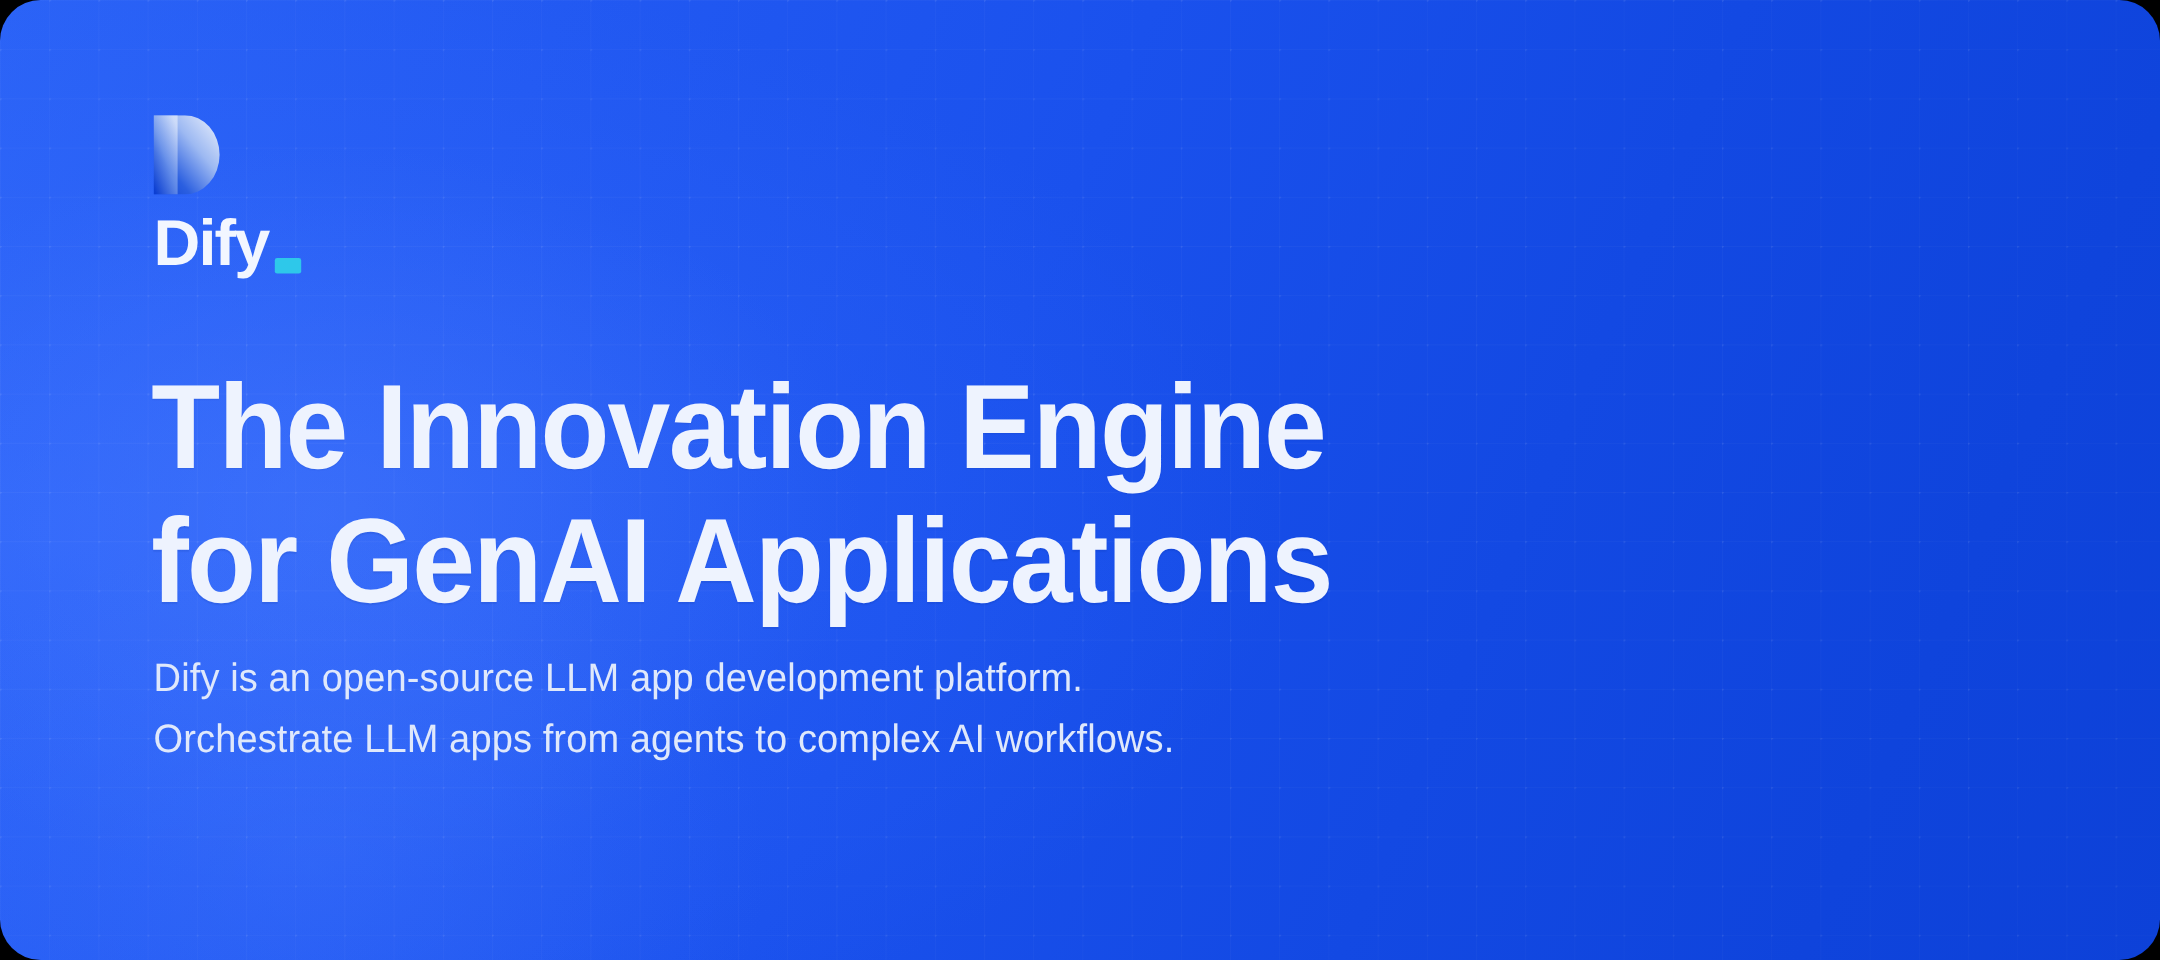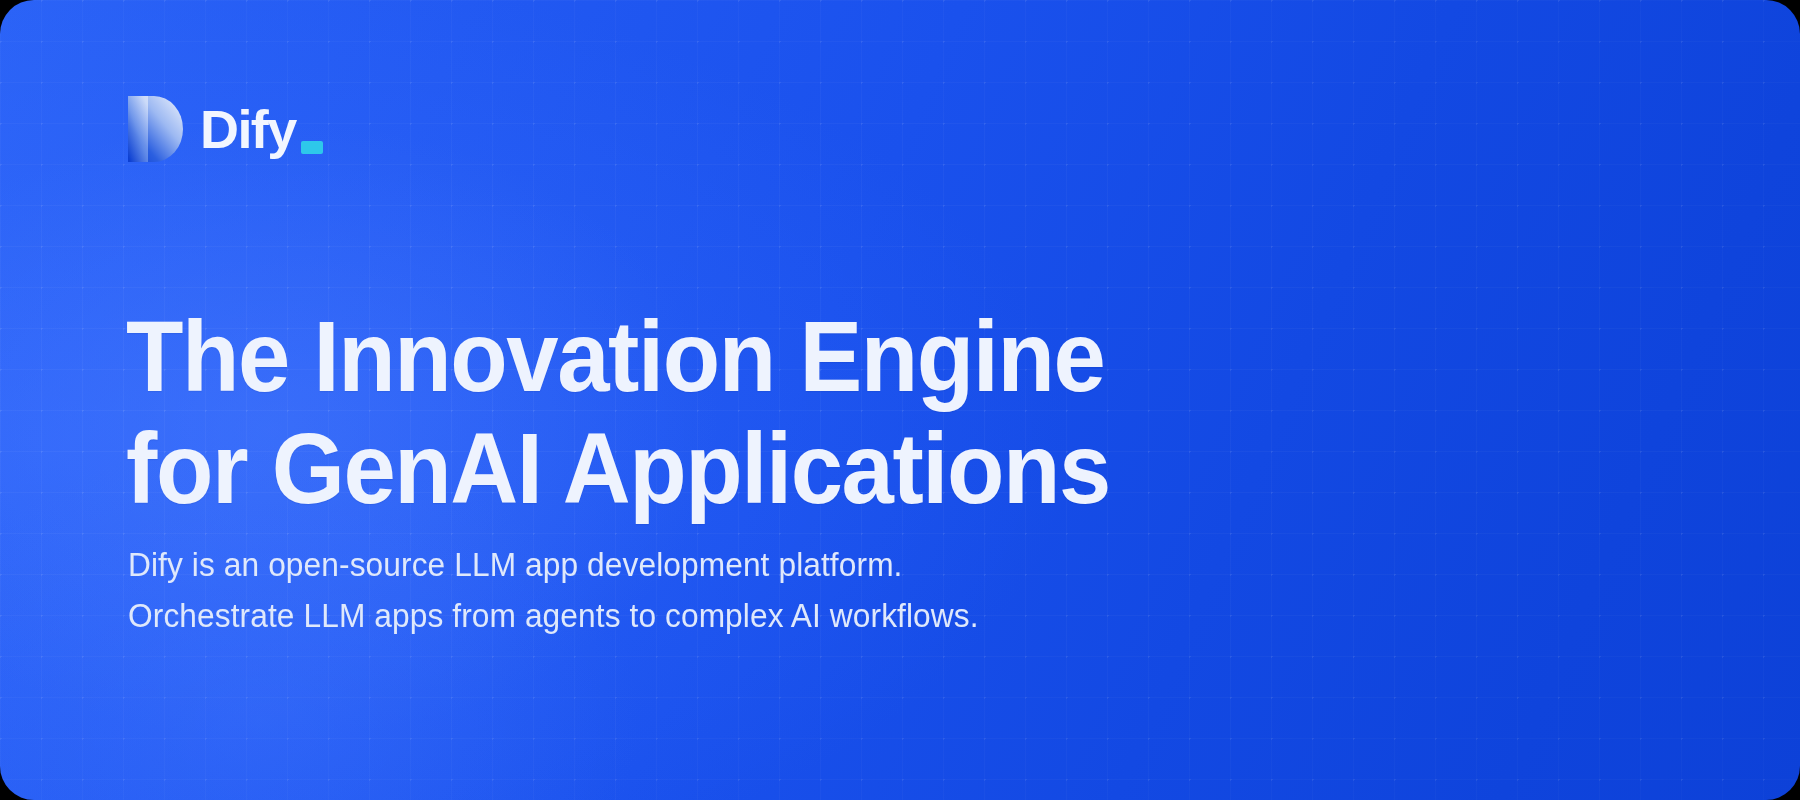--- a/index.html
+++ b/index.html
@@ -61,22 +61,22 @@
     background: radial-gradient(closest-side, rgba(70,122,255,0.30), rgba(70,122,255,0.0) 100%);
     pointer-events: none;
   }
 
   
   #brand-logo {
     position: absolute;
     left: 128px;
     top: 96px;
     display: flex;
-    align-items: center;
     gap: 14px;
+    flex-direction: column;
   }
   #logo-mark { display: block; width: 58px; height: 66px; }
 
   #logo-wordmark-wrap {
     position: relative;
     display: flex;
     align-items: baseline;
   }
   #logo-wordmark {
     font-family: "Liberation Sans", sans-serif;

